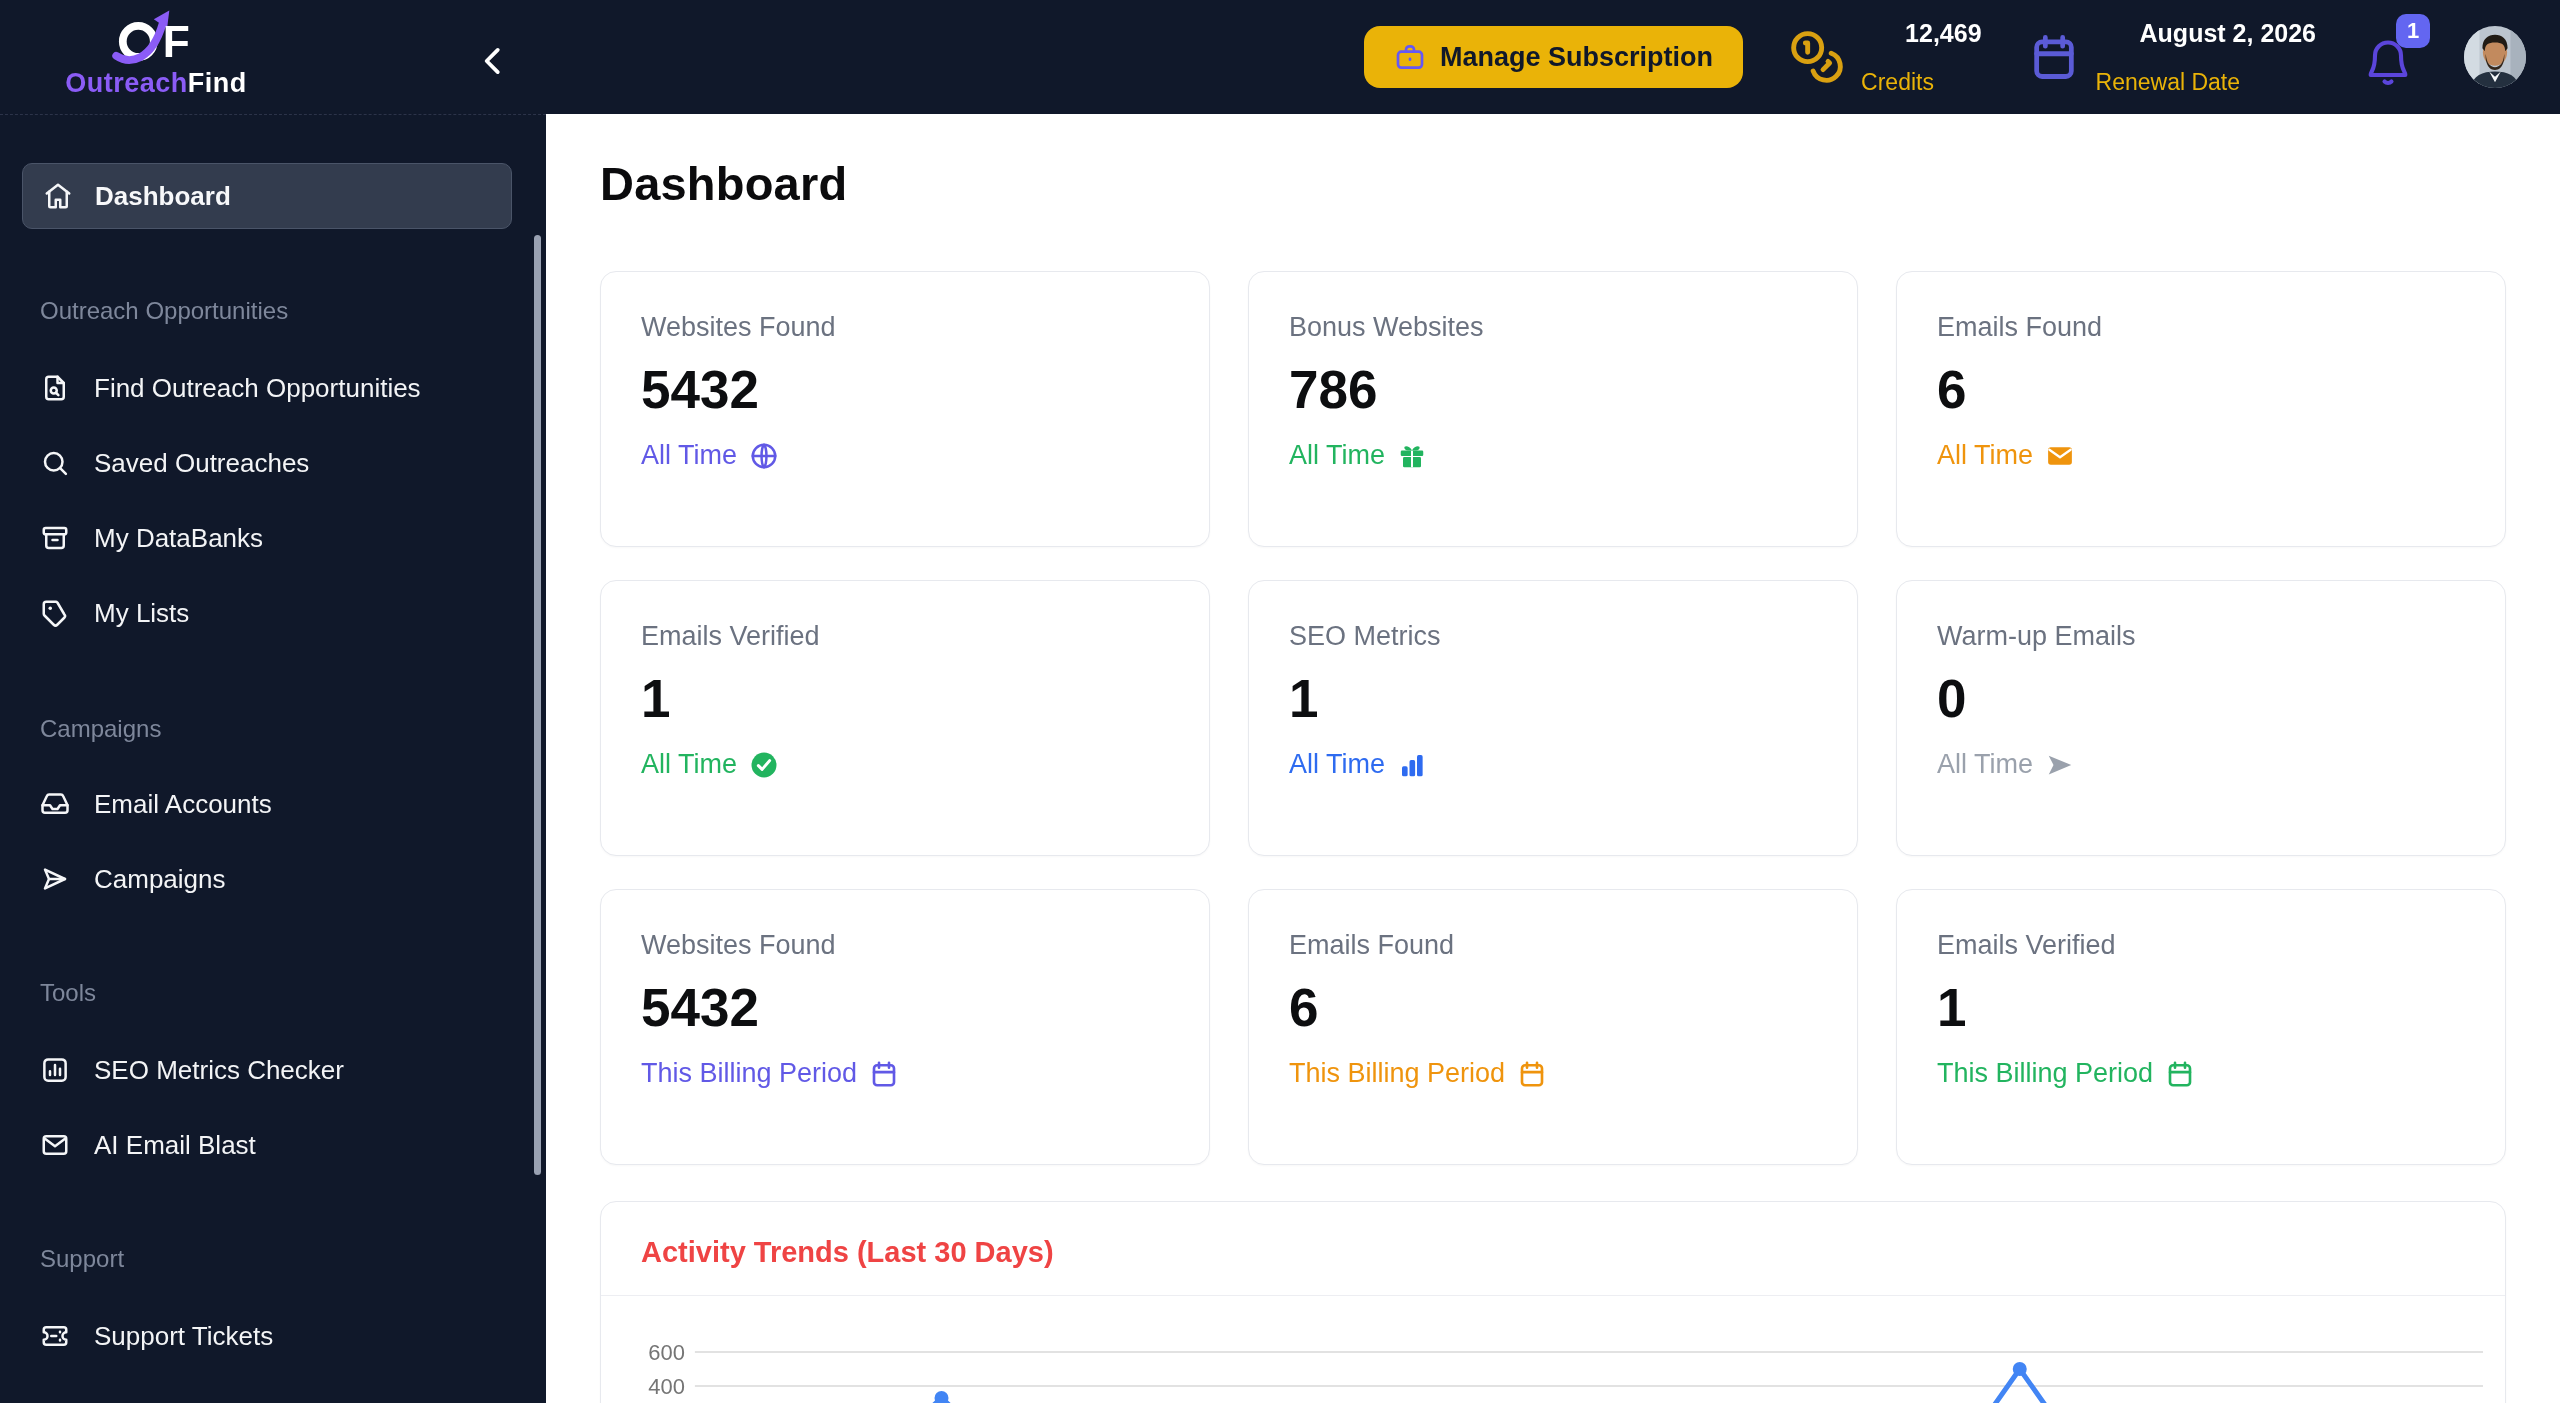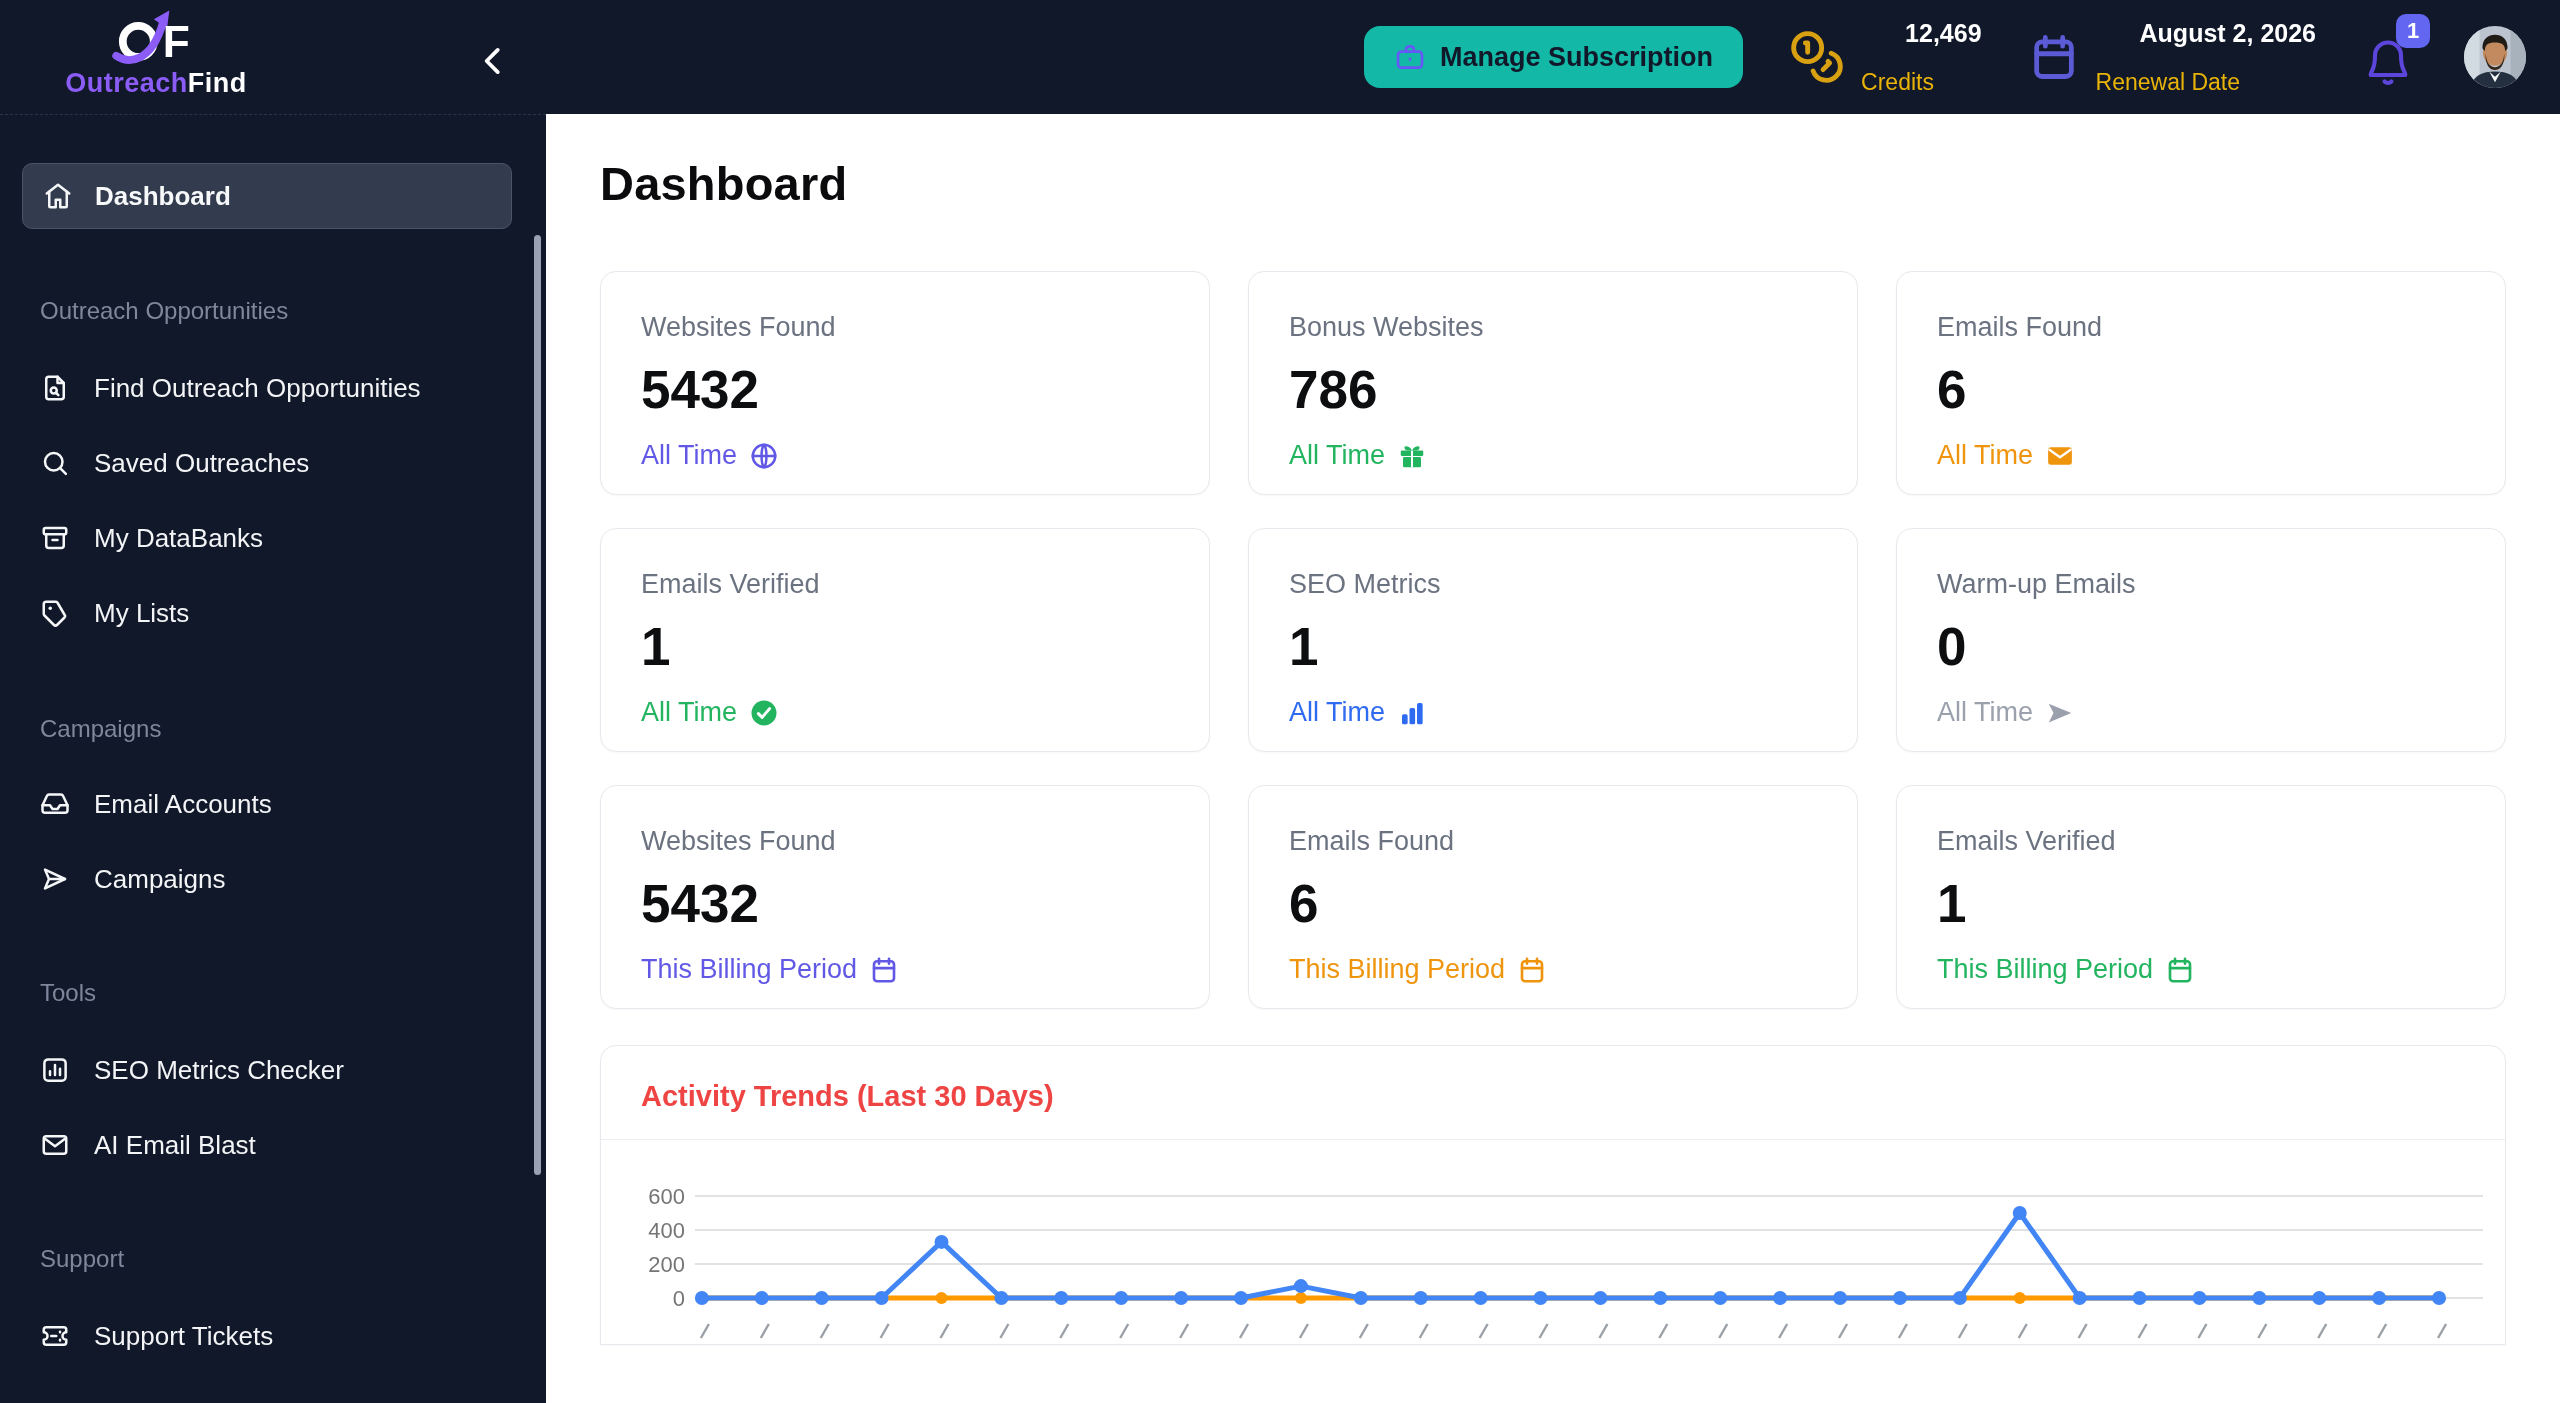--- a/index.html
+++ b/index.html
@@ -8,21 +8,21 @@
 
   
   .topbar { position:absolute; left:0; top:0; width:2560px; height:114px; background:#10182a; }
   .logo { position:absolute; left:36px; top:6px; width:240px; text-align:center; }
   .logo-word { font-size:27px; font-weight:800; letter-spacing:.5px; margin-top:-4px; }
   .logo-word .p1 { color:#8b5cf6; }
   .logo-word .p2 { color:#ffffff; }
   .collapse-btn { position:absolute; left:470px; top:38px; width:46px; height:46px; display:flex;
                   align-items:center; justify-content:center; color:#fff; cursor:pointer; background:none; border:none; }
   .tb-right { position:absolute; right:34px; top:0; height:114px; display:flex; align-items:center; gap:46px; }
-  .manage-btn { display:flex; align-items:center; gap:14px; background:#14b8a6; border:none; border-radius:16px;
+  .manage-btn { display:flex; align-items:center; gap:14px; background:#eab308; border:none; border-radius:16px;
                 height:62px; padding:0 30px; font-family:inherit; font-size:27px; font-weight:700; color:#10182a; cursor:pointer; }
   .tb-stat { display:flex; align-items:center; gap:16px; }
   .tb-stat .txt .l1 { color:#ffffff; font-size:25px; font-weight:700; line-height:1.15;margin-left:44px; }
   .tb-stat .txt .l2 { color:#eab308; font-size:23px; font-weight:400; line-height:1.15; margin-top:21px; }
   .bell-wrap { position:relative; width:56px; height:70px; cursor:pointer; }
   .bell-badge { position:absolute; right:-12px; top:-8px; width:34px; height:34px; background:#6366f1; color:#fff;
                 border-radius:10px; font-size:22px; font-weight:700; display:flex; align-items:center; justify-content:center; }
   .avatar { width:62px; height:62px; border-radius:50%; overflow:hidden; cursor:pointer; }
 
   
@@ -35,21 +35,21 @@
   .sb-header { position:absolute; left:40px; color:#7e879b; font-size:24px; font-weight:500; }
   .sb-item { position:absolute; left:40px; right:33px; height:50px; display:flex; align-items:center; gap:24px;
              color:#f3f4f6; font-size:26px; font-weight:500; cursor:pointer; }
   .sb-icon { flex:0 0 30px; width:30px; height:30px; color:#f5f6f8; }
 
   
   .main { position:absolute; left:546px; top:114px; width:2014px; height:1289px; background:#ffffff; overflow:hidden; }
   .content { padding:0 54px; }
   .page-title { margin-top:42px; font-size:47px; font-weight:800; color:#0b0b0d; letter-spacing:.2px; }
   .cards-grid { margin-top:60px; display:grid; grid-template-columns:repeat(3,1fr); column-gap:38px; row-gap:33px; }
-  .card { background:#ffffff; border:1px solid #e7e9ee; border-radius:16px; height:224px; padding:40px;
+  .card { background:#ffffff; border:1px solid #e7e9ee; border-radius:16px; height:276px; padding:40px;
           box-shadow:0 1px 2px rgba(15,23,42,.03); }
   .card-title { color:#6b7280; font-size:27px; font-weight:500; }
   .card-value { color:#0d0e10; font-size:53px; font-weight:700; margin-top:16px; }
   .card-period { display:flex; align-items:center; gap:12px; margin-top:20px; font-size:27px; font-weight:500; cursor:pointer; }
   .card-period svg { width:30px; height:30px; }
 
   .chart-card { margin-top:36px; background:#fff; border:1px solid #e7e9ee; border-radius:16px 16px 0 0; height:300px;
                 box-shadow:0 1px 2px rgba(15,23,42,.03); }
   .chart-title { padding:34px 40px 26px 40px; font-size:29px; font-weight:700; color:#ef4444;
                  border-bottom:1px solid #edeef2; }

